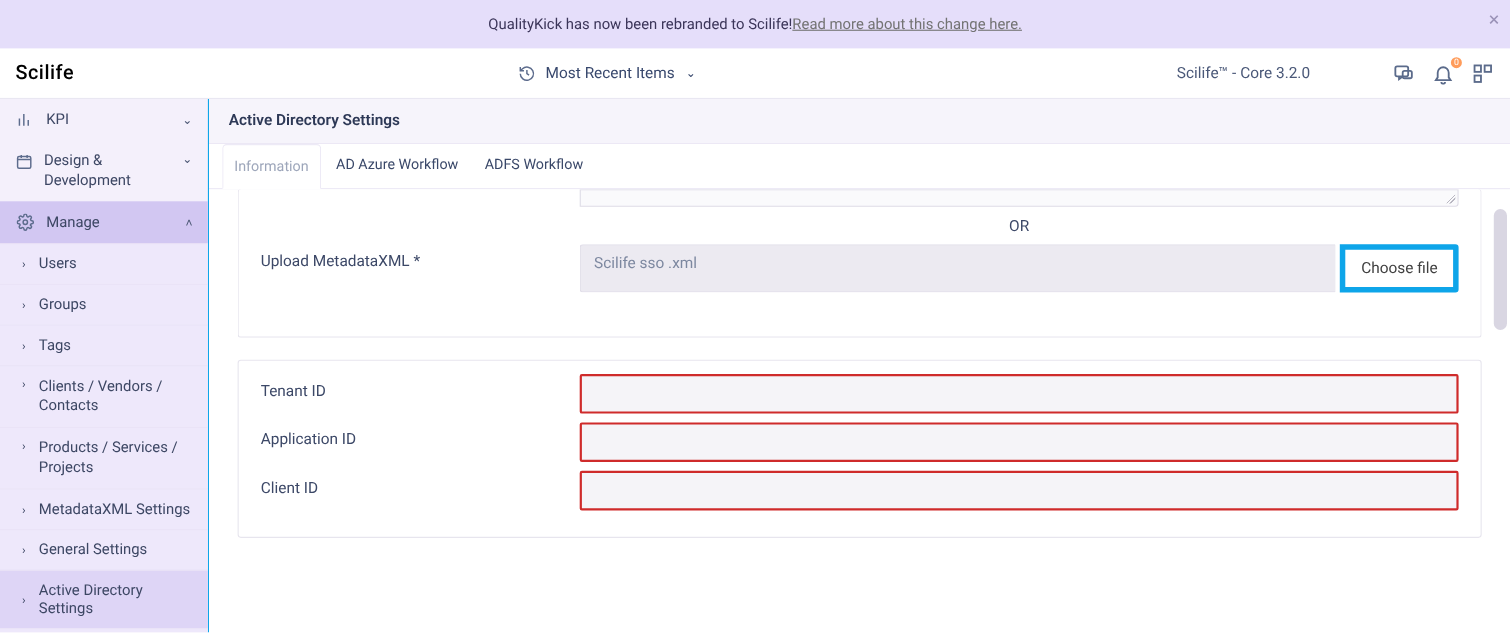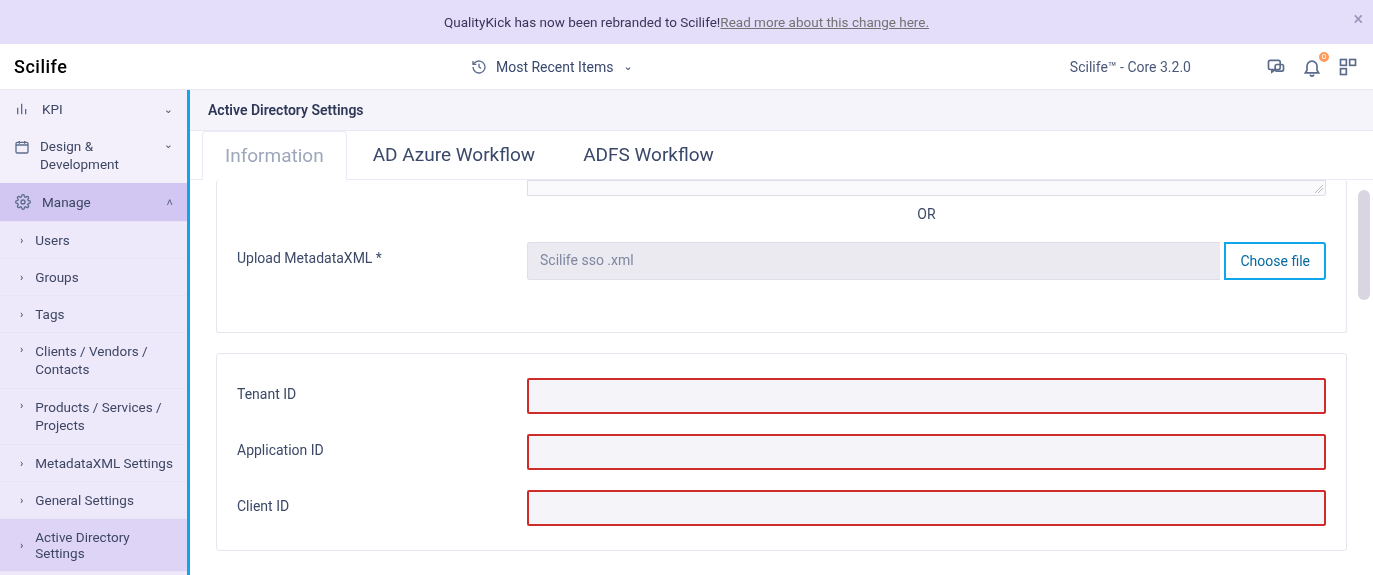--- a/index.html
+++ b/index.html
@@ -81,21 +81,21 @@
     display:flex;align-items:center;justify-content:center;
   }
 
   
   .layout { display: flex; height: calc(575px - 44px - 46px); }
 
   
   .sidebar {
     width: 190px;
     background: #f4f0fb;
-    border-right: 3px solid #0ea5e9;
+    border-right: 1px solid #0ea5e9;
     overflow: hidden;
   }
   .nav-item {
     display: flex;
     align-items: center;
     padding: 10px 14px;
     color: #3d4764;
     cursor: pointer;
     gap: 10px;
     font-size: 13.5px;
@@ -142,22 +142,22 @@
     font-size: 14px;
   }
   .tabs {
     display: flex;
     gap: 4px;
     padding: 0 12px;
     border-bottom: 1px solid #ece8f5;
     background:#fff;
   }
   .tab {
-    padding: 12px 22px;
-    font-size: 19px;
+    padding: 12px 10px;
+    font-size: 13px;
     color: #3a4869;
     cursor: pointer;
   }
   .tab.active {
     color: #9da6ba;
     border:1px solid #ece8f5;
     border-bottom:1px solid #fff;
     border-radius: 4px 4px 0 0;
     margin-bottom:-1px;
     background:#fff;
@@ -171,21 +171,21 @@
     border:1px solid #e7e5ee;
     border-radius:3px;
     background:#fff;
     margin-top: 0;
     padding: 4px 20px 24px 20px;
   }
   .section + .section { margin-top: 20px; }
   .row {
     display:flex;
     align-items:flex-start;
-    margin-top: 20px;
+    margin-top: 8px;
   }
   .row-label {
     width: 290px;
     padding-top:8px;
     color:#3c4867;
     font-size:14px;
   }
   .row-field { flex:1; }
   .textarea-stub {
     height: 16px;
@@ -203,21 +203,21 @@
       linear-gradient(135deg, transparent 45%, #b9b7c2 45%, #b9b7c2 55%, transparent 55%),
       linear-gradient(135deg, transparent 65%, #b9b7c2 65%, #b9b7c2 75%, transparent 75%);
   }
   .orlabel{ text-align:center;color:#3c4867;margin-top:10px;font-size:14px;}
   .file-row{display:flex;gap:4px;}
   .file-input{
     flex:1;background:#eceaf1;border:1px solid #e0dde8;border-right:none;
     padding:9px 12px;color:#7d88a0;border-radius:3px 0 0 3px;font-size:14px;
   }
   .file-btn{
-    background:#fff;border:2px solid #0ea5e9;padding:9px 14px;color:#0369a1;
+    background:#fff;border:5px solid #0ea5e9;padding:9px 14px;color:#404040;
     border-radius:0 3px 3px 0;cursor:pointer;font-size:14px;
   }
   .hint{color:#8892a8;font-size:13.5px;margin-top:8px;}
   .parse-btn{
     background:#1e2a52;color:#fff;border:none;padding:11px 18px;border-radius:4px;
     font-size:14px;cursor:pointer;margin-top:8px;
   }
   .hl-input{
     width:100%;height:36px;border:2.5px solid #cf2b2b;background:#f5f4f8;
     border-radius:2px;

